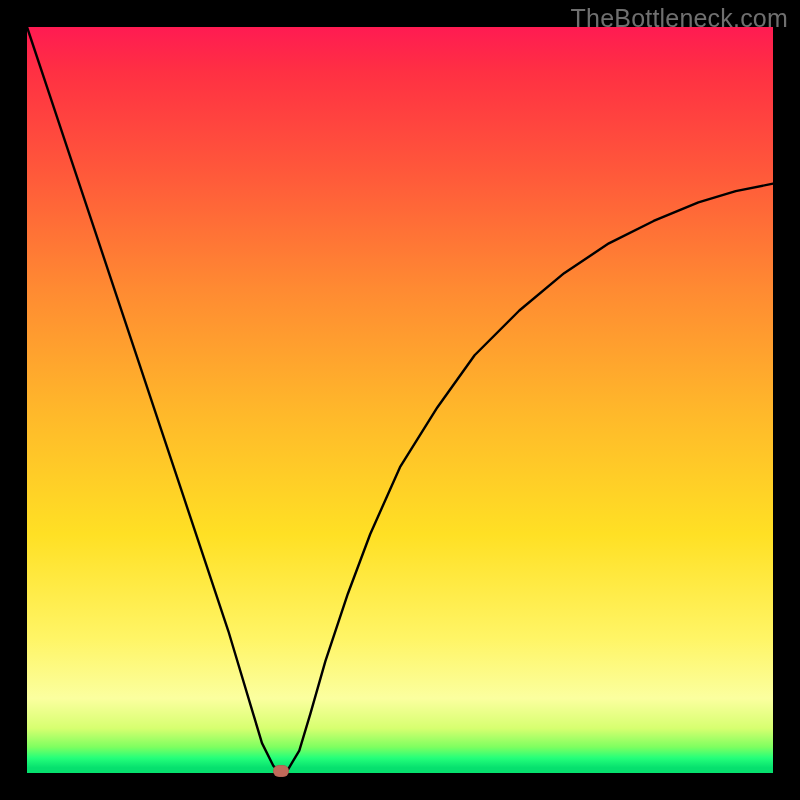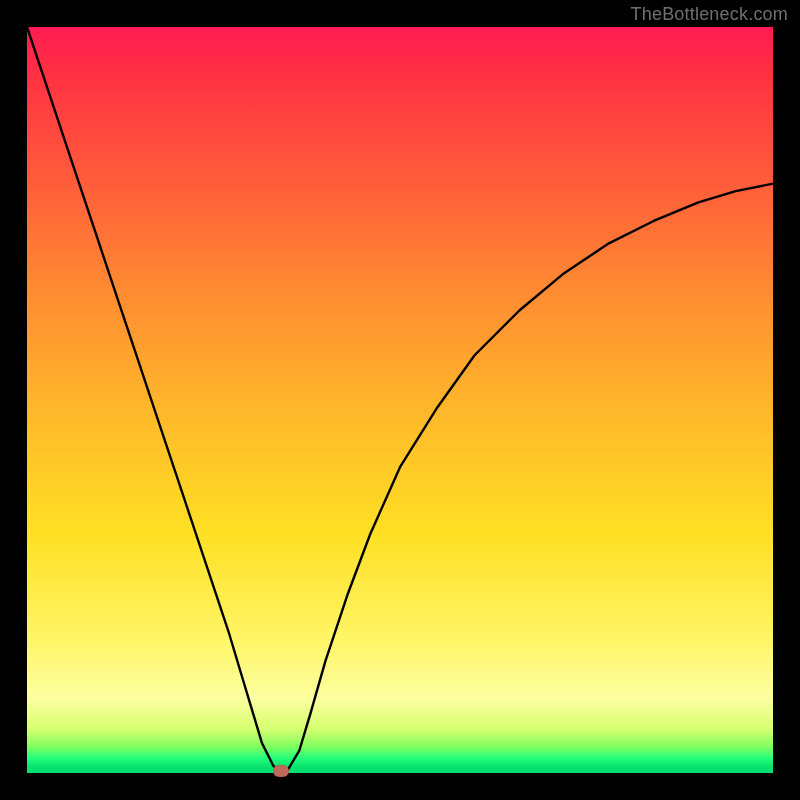--- a/index.html
+++ b/index.html
@@ -49,21 +49,21 @@
     top: 0;
     width: 746px;
     height: 746px;
     overflow: visible;
   }
   .watermark {
     position: absolute;
     top: 4px;
     right: 12px;
     color: #6f6f6f;
-    font-size: 18px;
+    font-size: 25px;
     letter-spacing: 0.2px;
     font-weight: 500;
     user-select: none;
   }
   .dot {
     position: absolute;
     width: 16px;
     height: 12px;
     border-radius: 6px;
     background: #c06a5a;

